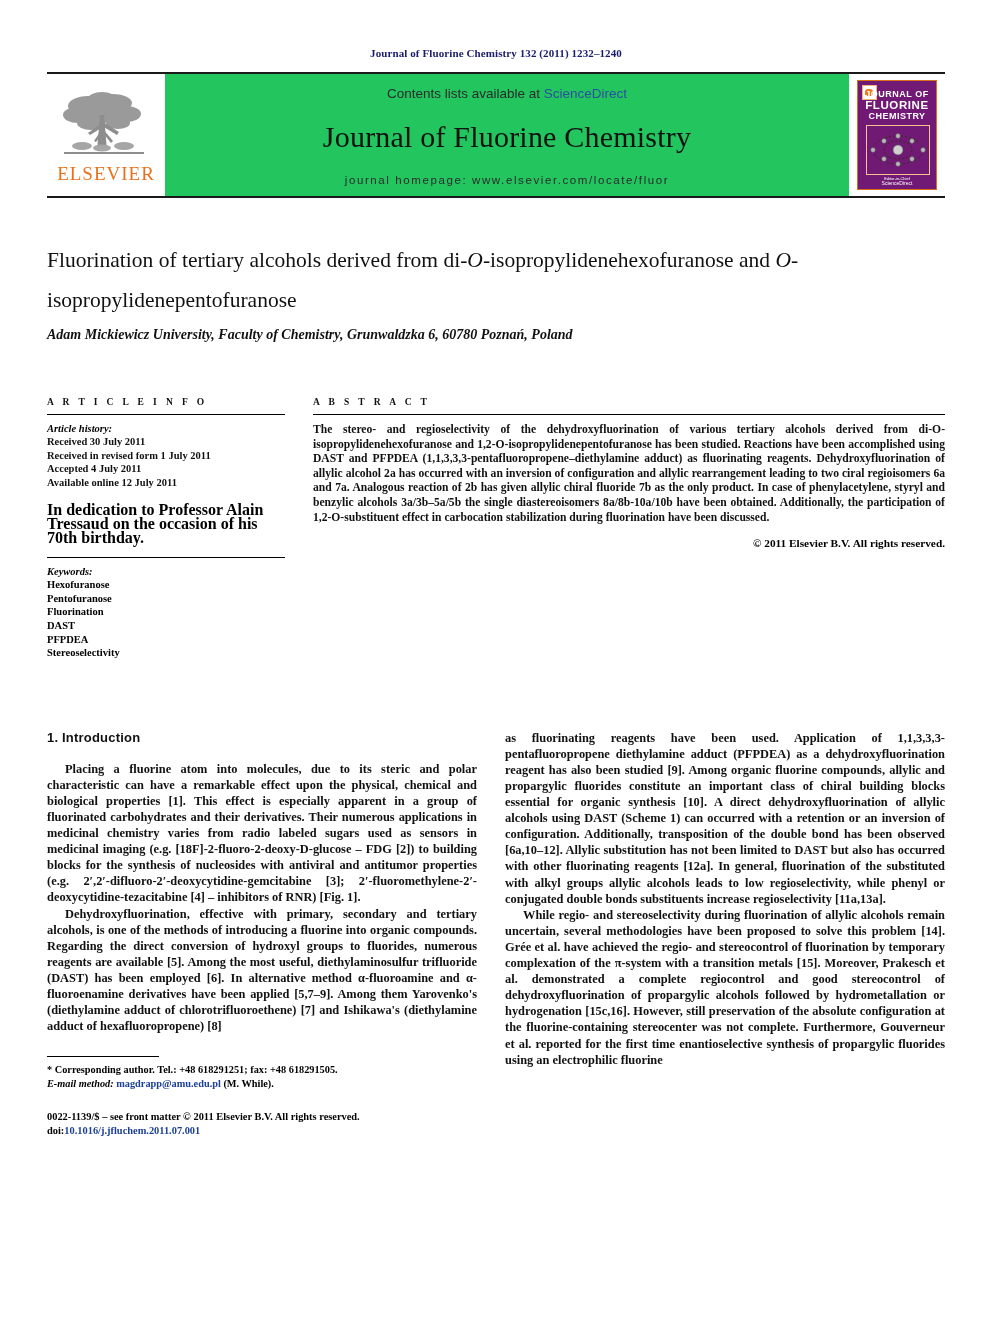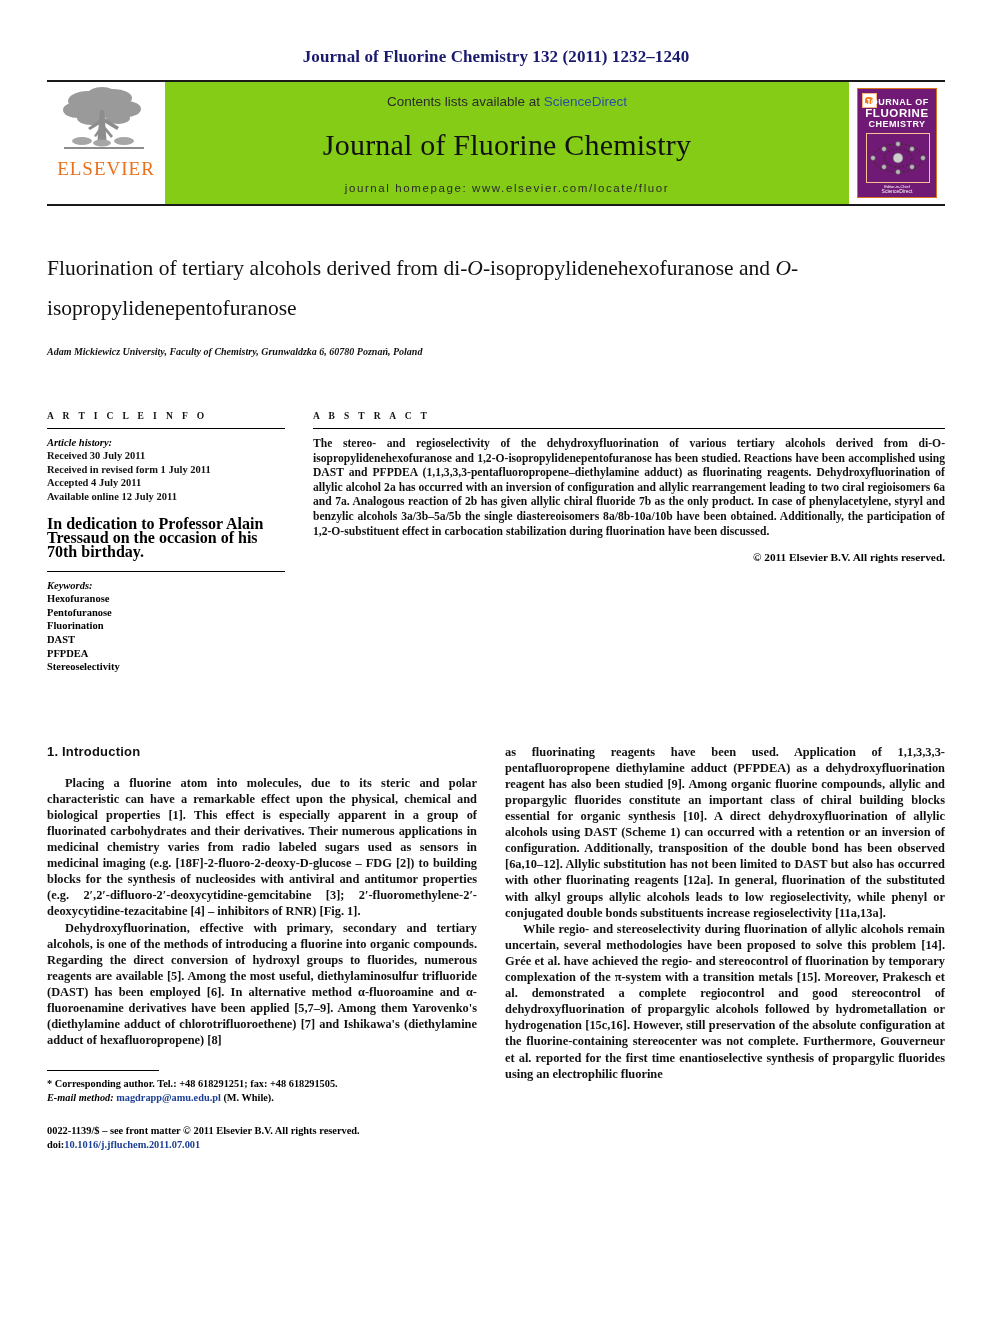--- a/index.html
+++ b/index.html
@@ -21,21 +21,21 @@
     position: relative;
     padding: 0;
     box-sizing: border-box;
   }
 
   
   .running-head {
     text-align: center;
     font-family: "Liberation Serif", serif;
     font-weight: bold;
-    font-size: 17px;
+    font-size: 11px;
     color: #1a1a6e;
     padding-top: 47px;
     letter-spacing: .1px;
   }
 
   
   .masthead {
     margin: 13px 47px 0 47px;
     border-top: 2px solid #1a1a1a;
     border-bottom: 2px solid #1a1a1a;
@@ -43,36 +43,36 @@
     display: flex;
     align-items: stretch;
     background: #fff;
   }
   .mast-logo {
     width: 118px;
     flex: 0 0 118px;
     display: flex;
     flex-direction: column;
     align-items: center;
-    justify-content: flex-start;
+    justify-content: center;
     background: #fff;
     padding: 2px 0 0 0;
   }
   .tree-svg { display:block; }
   .elsevier-word {
     font-family: "Liberation Serif", serif;
     font-size: 19px;
     letter-spacing: 1px;
     color: #E9711C;
     line-height: 1;
     margin-top: 1px;
   }
   .mast-center {
     flex: 1 1 auto;
-    background: #84cc16;
+    background: #22c55e;
     display: flex;
     flex-direction: column;
     align-items: center;
     justify-content: center;
     padding: 6px 0 8px 0;
   }
   .contents-line {
     font-size: 13.5px;
     font-family: "Liberation Sans", sans-serif;
     color: #2b2b2b;
@@ -179,22 +179,22 @@
   }
   .authors sup.star {
     color: #2a4fa2;
     font-size: 12px;
     vertical-align: super;
   }
   .affiliation {
     font-family: "Liberation Serif", serif;
     font-style: italic;
     font-weight: bold;
-    font-size: 10px;
-    margin-top: 18px;
+    font-size: 14px;
+    margin-top: 7px;
     color: #111;
   }
 
   
   .info-abstract {
     margin: 54px 47px 0 47px;
     display: flex;
     gap: 28px;
   }
   .col-info {

